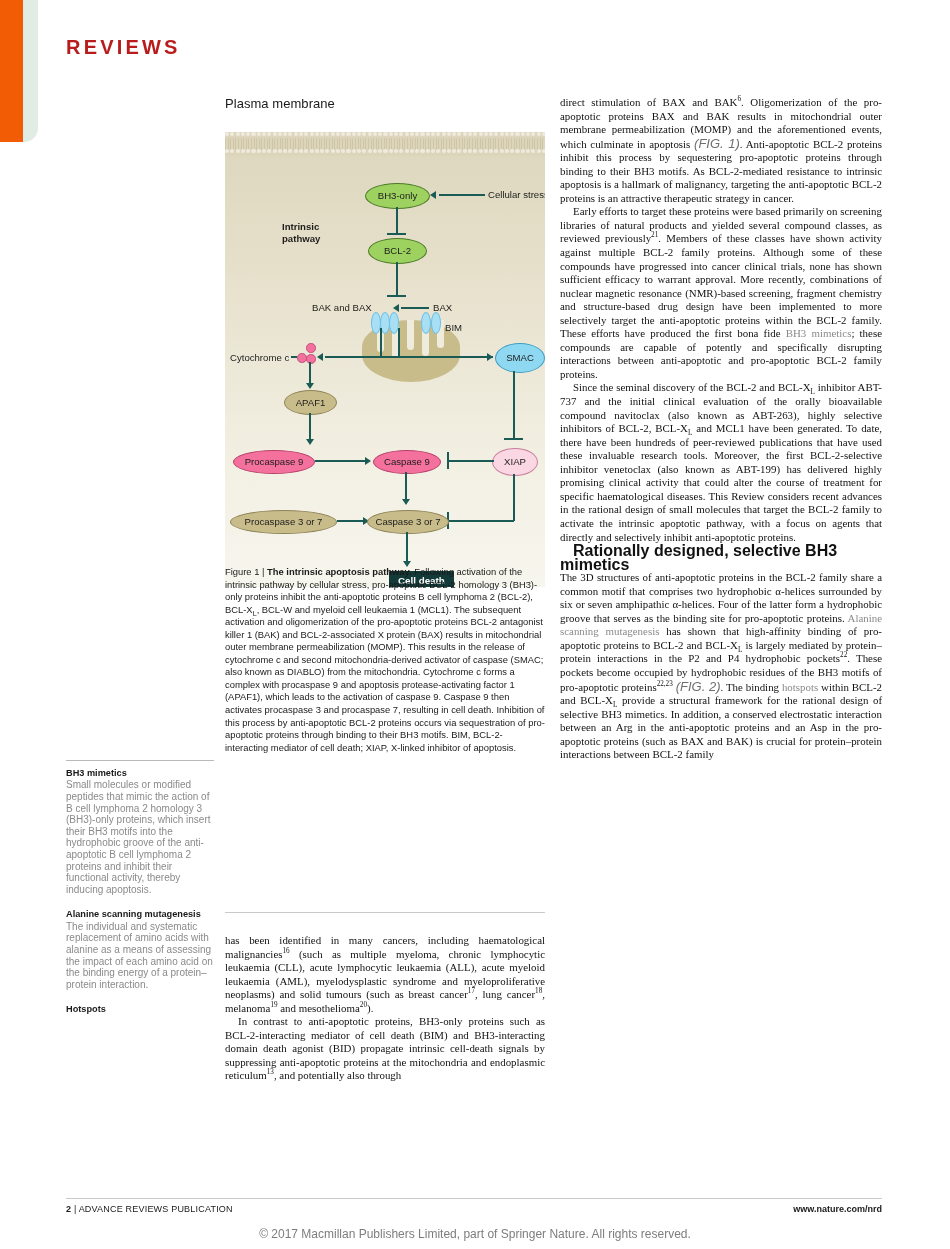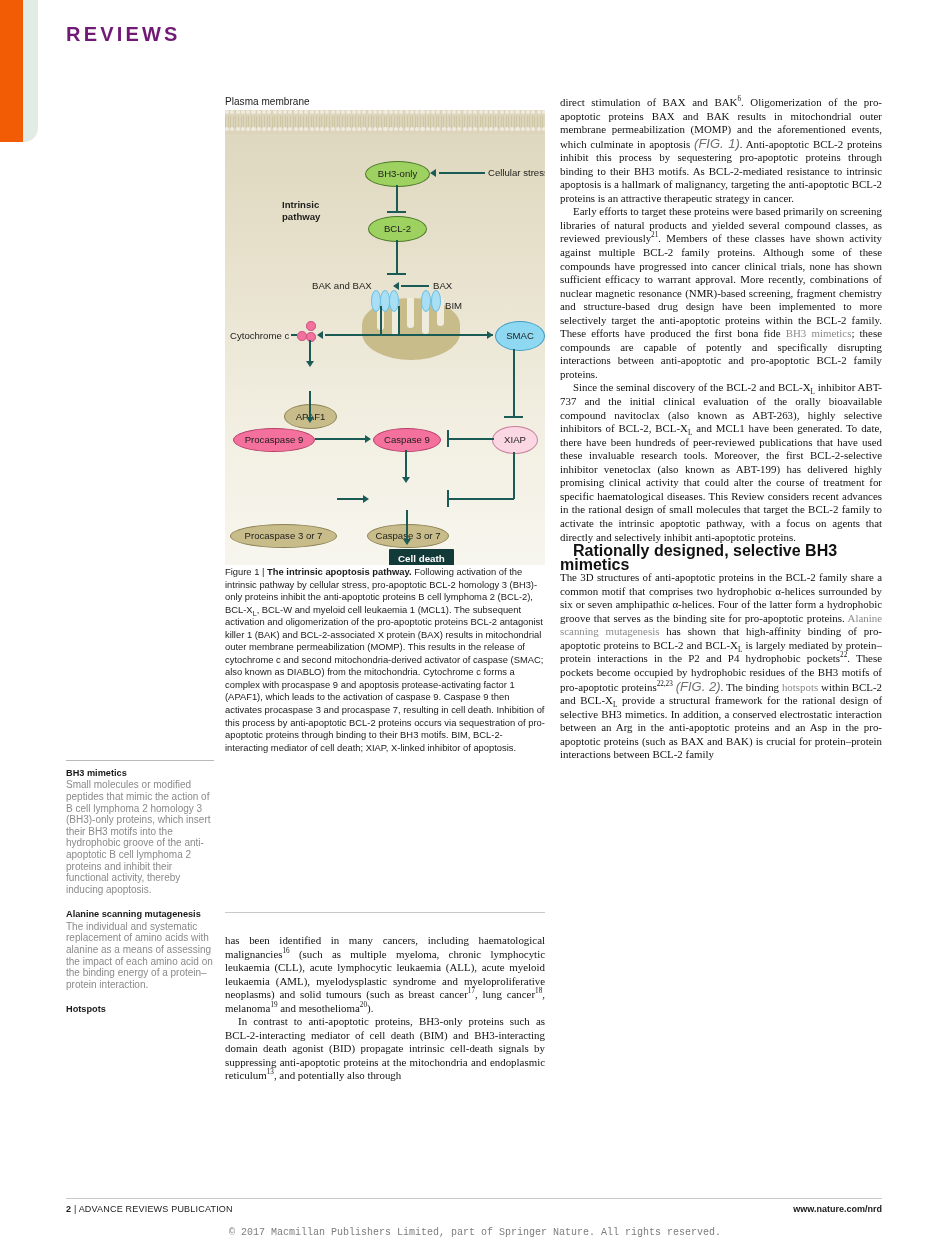--- a/index.html
+++ b/index.html
@@ -10,49 +10,49 @@
   }
   .page{position:absolute;inset:0;}
 
   
   .tab-orange{position:absolute;left:0;top:0;width:23px;height:142px;background:#f25c05;}
   .tab-green{position:absolute;left:23px;top:0;width:15px;height:142px;background:#e1ece5;
              border-bottom-right-radius:14px;}
 
   
   .reviews-head{
-    position:absolute;left:66px;top:23px;
+    position:absolute;left:66px;top:36px;
     font-family:"Liberation Sans", sans-serif;
-    font-size:20px;font-weight:700;letter-spacing:3.2px;color:#701a75;
+    font-size:20px;font-weight:700;letter-spacing:3.2px;color:#b91c1c;
   }
 
   
   .fig-wrap{position:absolute;left:225px;top:96px;width:320px;}
   .fig-label{
-    font-family:"Liberation Sans", sans-serif;font-size:10px;color:#1a1a1a;
-    margin-bottom:3px;letter-spacing:.05px;
+    font-family:"Liberation Sans", sans-serif;font-size:13px;color:#1a1a1a;
+    margin-bottom:21px;letter-spacing:.05px;
   }
   .fig-box{position:relative;width:320px;height:455px;
     background:linear-gradient(180deg,#ddd6bd 0%,#e6e0cb 30%,#f2efe2 70%,#f7f6ee 100%);
     overflow:hidden;}
   .membrane{position:absolute;left:0;top:0;width:320px;height:24px;background:#dcd5bb;}
   .membrane .lipid-row{position:absolute;left:0;width:320px;height:7px;display:flex;}
   .membrane .lipid-row.top{top:0;}
   .membrane .lipid-row.bot{bottom:0;}
   .membrane .head{width:4.1px;height:4.1px;border-radius:50%;background:#efeade;margin-right:1.2px;flex:none;}
   .membrane .tails{position:absolute;left:0;top:6px;width:320px;height:12px;
     background:repeating-linear-gradient(90deg,#cfc6a5 0px,#cfc6a5 1px,#dcd5bb 1px,#dcd5bb 2.6px);}
 
   .node{position:absolute;display:flex;align-items:center;justify-content:center;
     font-family:"Liberation Sans", sans-serif;font-size:9.6px;color:#1d1d1b;
     border-radius:50%;text-align:center;line-height:1;white-space:nowrap;}
   .n-green{background:#9ed260;border:1px solid #4c7a28;}
   .n-pink{background:#f4719d;border:1px solid #b8416a;}
   .n-pinklight{background:#fbd7e4;border:1px solid #c97f9b;}
-  .n-tan{background:#c9bc8b;border:1px solid #8e8356;margin-top:36px;}
+  .n-tan{background:#c9bc8b;border:1px solid #8e8356;}
   .n-blue{background:#8fd8f2;border:1px solid #3f9dc2;text-align:right;}
 
   .label-txt{position:absolute;font-family:"Liberation Sans", sans-serif;
     font-size:9.6px;color:#1d1d1b;white-space:nowrap;}
   .label-bold{font-weight:700;line-height:11.5px;}
   .celldeath{position:absolute;background:#123a39;color:#fff;
     font-family:"Liberation Sans", sans-serif;font-size:9.8px;font-weight:700;
     padding:4px 9px;border-radius:1px;}
 
   .ln{position:absolute;background:#1a5c55;}
@@ -103,21 +103,21 @@
   sub{font-size:7.2px;vertical-align:sub;line-height:0;}
 
   
   .foot-rule{position:absolute;left:66px;top:1198px;width:816px;height:1px;background:#c9c9c9;}
   .foot-left{position:absolute;left:66px;top:1204px;
     font-family:"Liberation Sans", sans-serif;font-size:9px;color:#1a1a1a;letter-spacing:.2px;}
   .foot-left b{font-weight:700;}
   .foot-right{position:absolute;right:68px;top:1204px;
     font-family:"Liberation Sans", sans-serif;font-size:9px;font-weight:700;color:#1a1a1a;}
   .copyright{position:absolute;left:0;right:0;top:1227px;text-align:center;
-    font-family:Liberation Mono, monospace;font-size:10px;color:#7d7d7d;}
+    font-family:Liberation Sans, sans-serif;font-size:12px;color:#7d7d7d;}
 </style>
 </head>
 <body>
 
 <div class="page">
 
   <div class="tab-orange"></div>
   <div class="tab-green"></div>
 
   <div class="reviews-head">REVIEWS</div>

